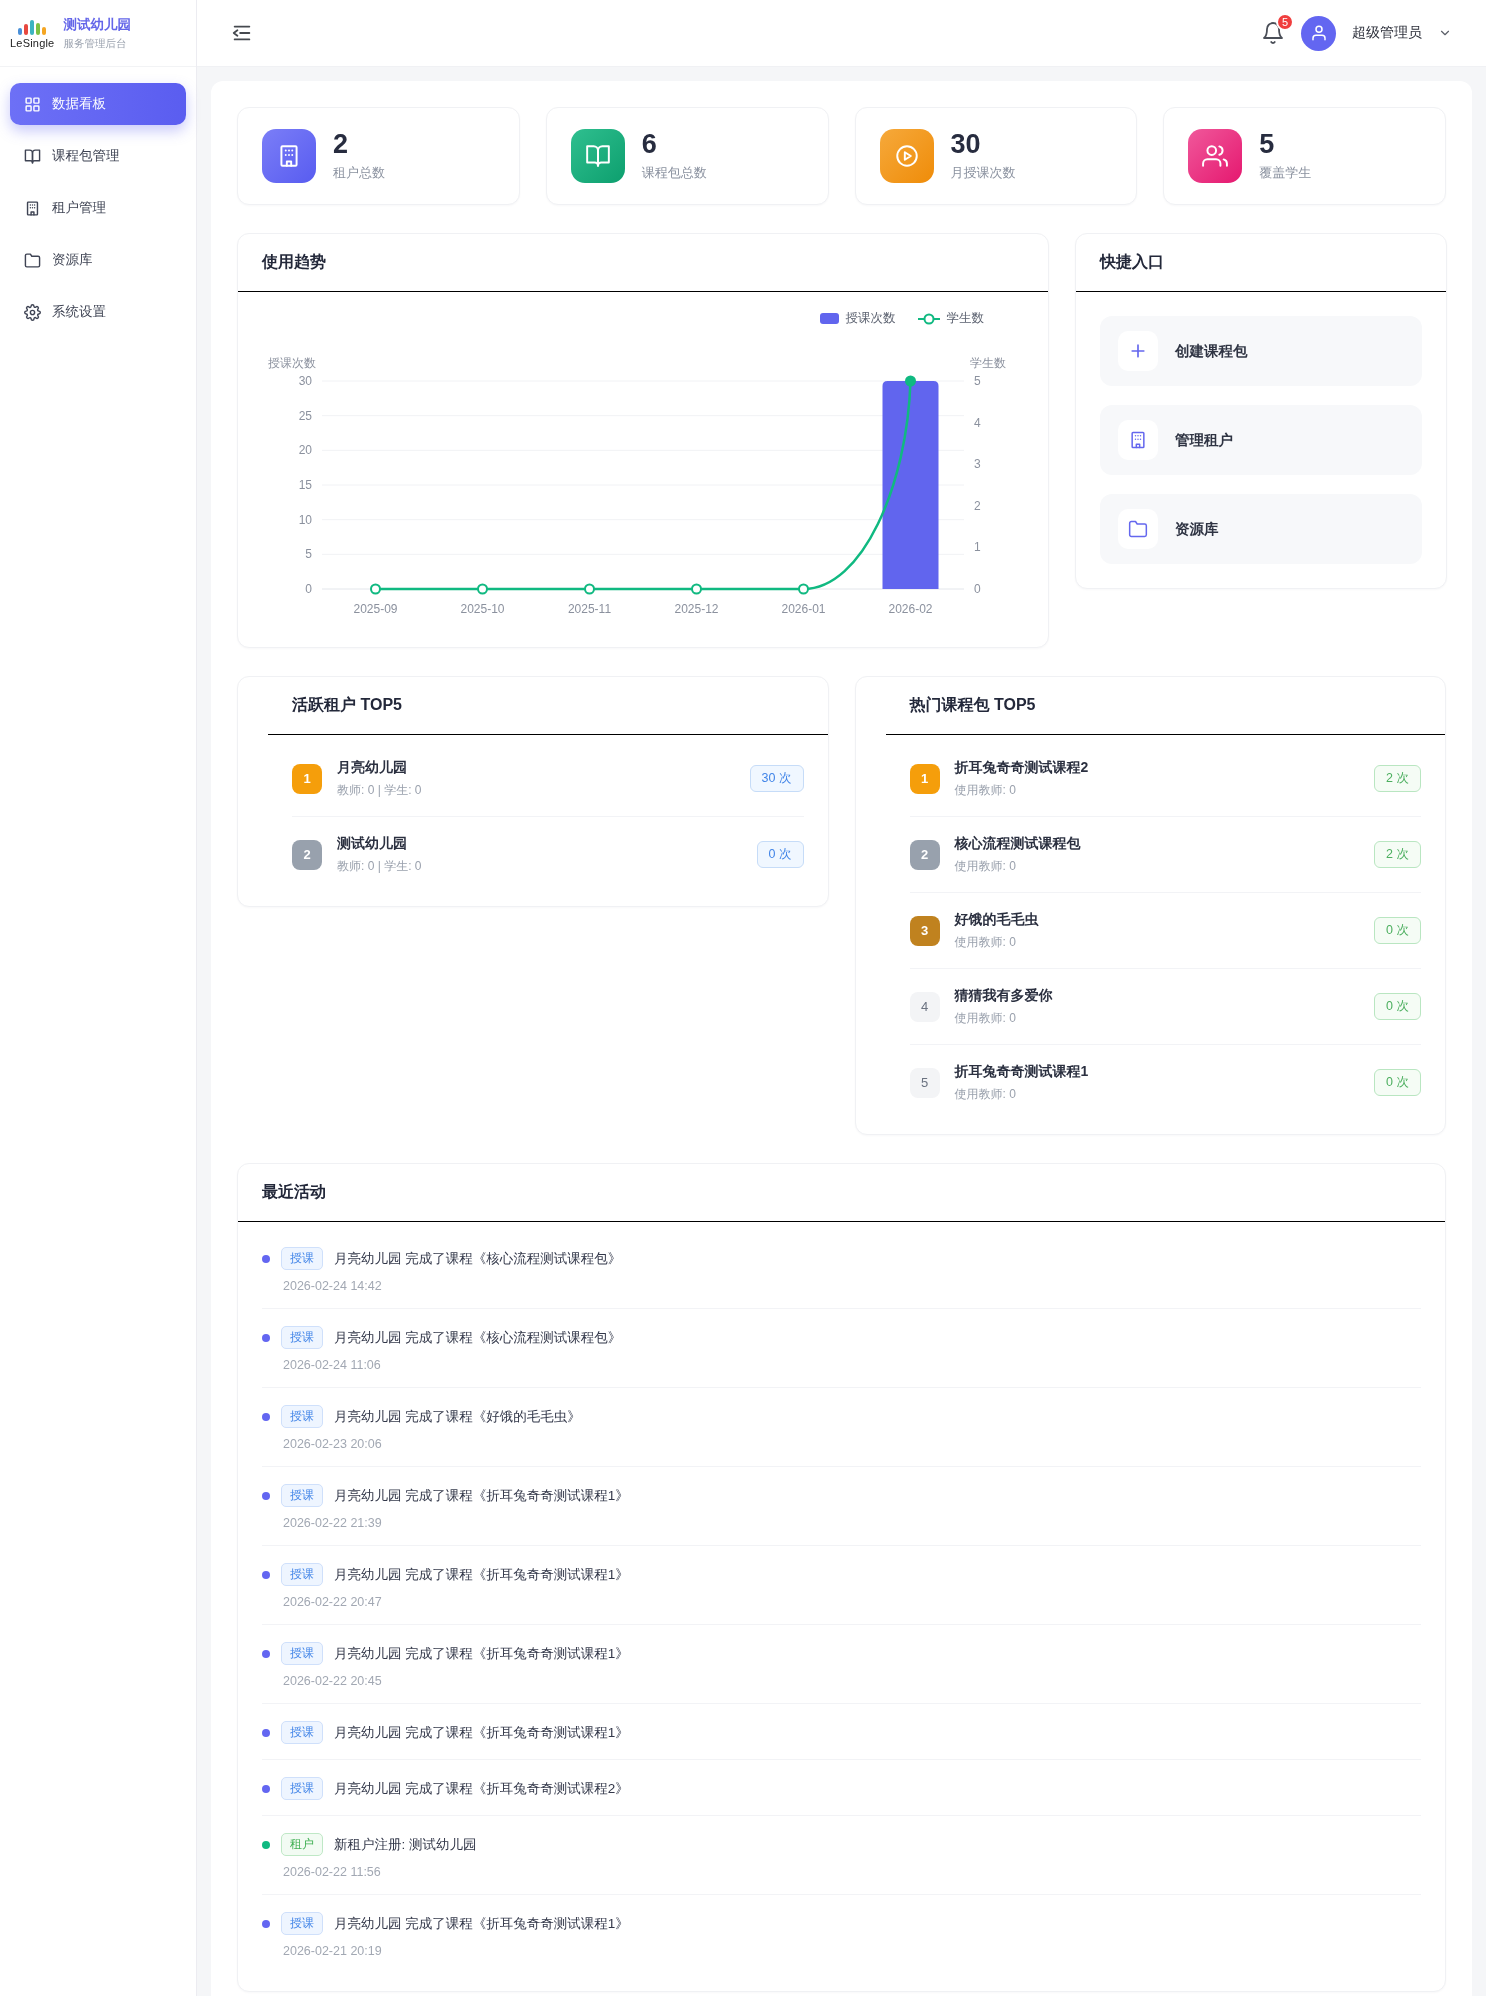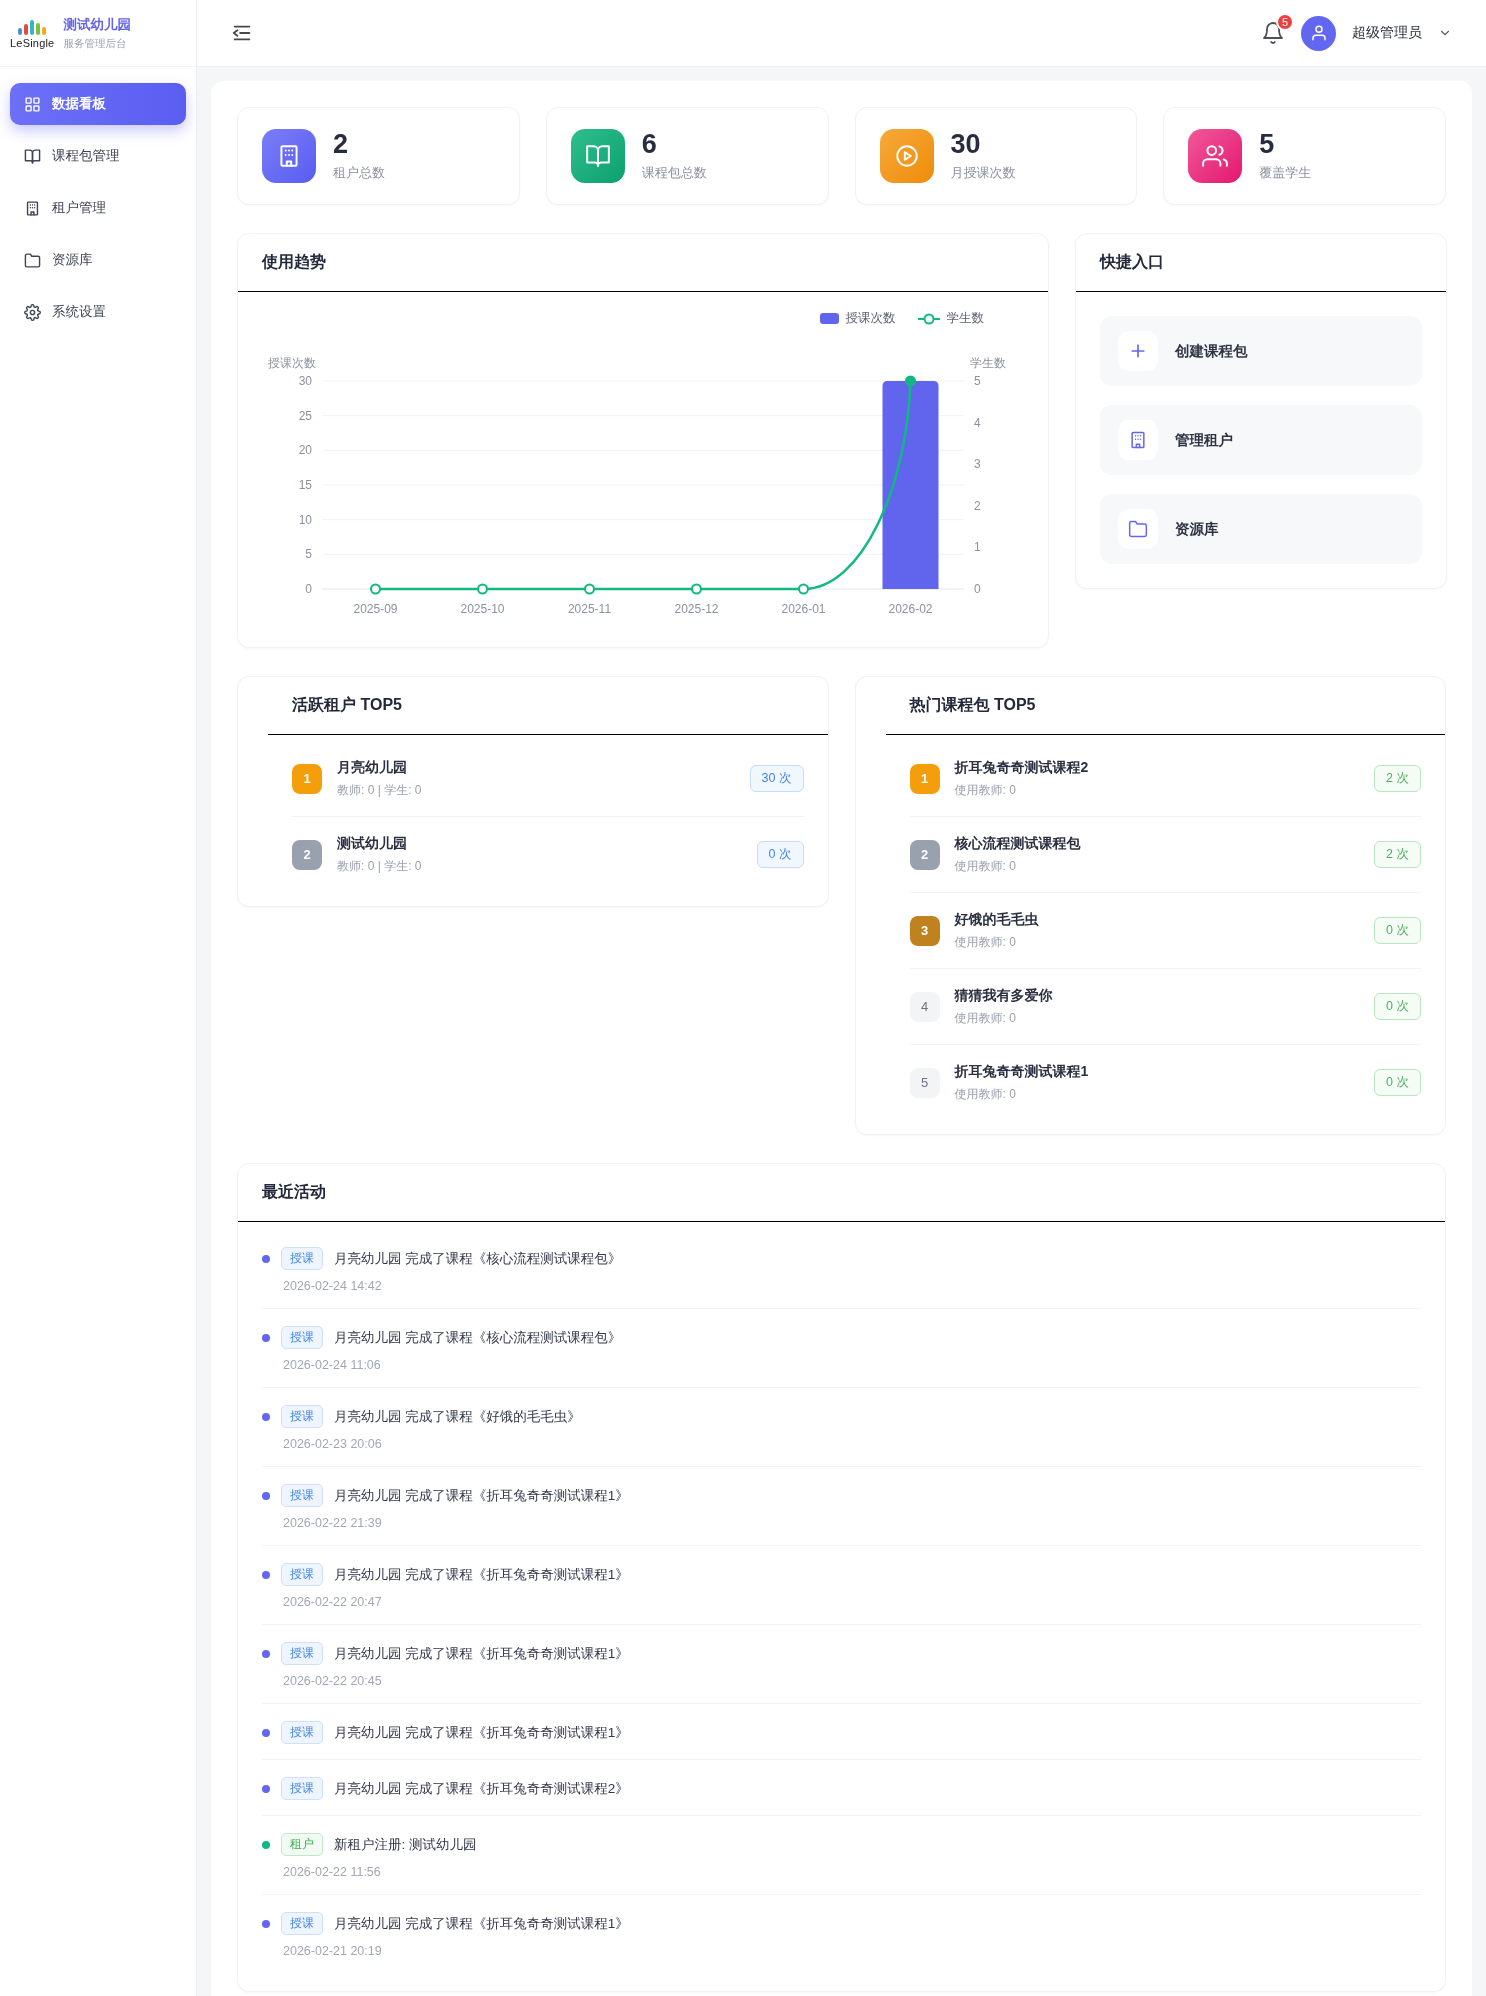--- a/index.html
+++ b/index.html
@@ -16,21 +16,21 @@
   .logo-area { height: 67px; border-bottom: 1px solid #f2f3f5; display: flex; align-items: center; gap: 9px; padding: 0 10px; }
   .logo-mark { display: flex; flex-direction: column; align-items: center; }
   .logo-bars { display: flex; align-items: flex-end; gap: 2px; height: 18px; }
   .logo-bars i { width: 4px; border-radius: 2px; display: block; }
   .logo-name { font-size: 11px; color: #222; margin-top: 2px; letter-spacing: .2px; }
   .logo-title { font-size: 13.5px; font-weight: 700; color: #6466e9; }
   .logo-sub { font-size: 10.5px; color: #9ca3af; margin-top: 3px; }
   .menu { padding: 16px 10px; }
   .side-item { display: flex; align-items: center; gap: 11px; padding: 12px 14px; border-radius: 10px; margin-bottom: 10px; font-size: 13.5px; color: #3f4454; cursor: pointer; }
   .side-item svg { width: 17px; height: 17px; flex-shrink: 0; }
-  .side-item.active { background: linear-gradient(90deg,#6d70f6,#5a5df0); color: #fff; box-shadow: 0 6px 14px rgba(99,102,241,.35); font-weight: 700; }
+  .side-item.active { background: linear-gradient(90deg,#6d70f6,#5a5df0); color: #fff; box-shadow: 0 6px 14px rgba(99,102,241,.35); font-weight: 400; }
 
   
   .main { flex: 1; min-width: 0; }
   .topbar { height: 67px; background: #fff; border-bottom: 1px solid #f0f1f4; display: flex; align-items: center; justify-content: space-between; padding: 0 34px; }
   .collapse-btn { width: 22px; height: 22px; color: #45494f; cursor: pointer; }
   .topbar-right { display: flex; align-items: center; gap: 16px; }
   .bell-wrap { position: relative; width: 24px; height: 24px; color: #4b4f58; cursor: pointer; }
   .bell-badge { position: absolute; top: -8px; right: -9px; min-width: 18px; height: 18px; border-radius: 9px; background: #f03e3e; color: #fff; font-size: 11px; display: flex; align-items: center; justify-content: center; padding: 0 4px; border: 2px solid #fff; }
   .avatar { width: 35px; height: 35px; border-radius: 50%; background: #6366f1; color: #fff; display: flex; align-items: center; justify-content: center; }
   .user-name { font-size: 14px; color: #2c2f3a; }

